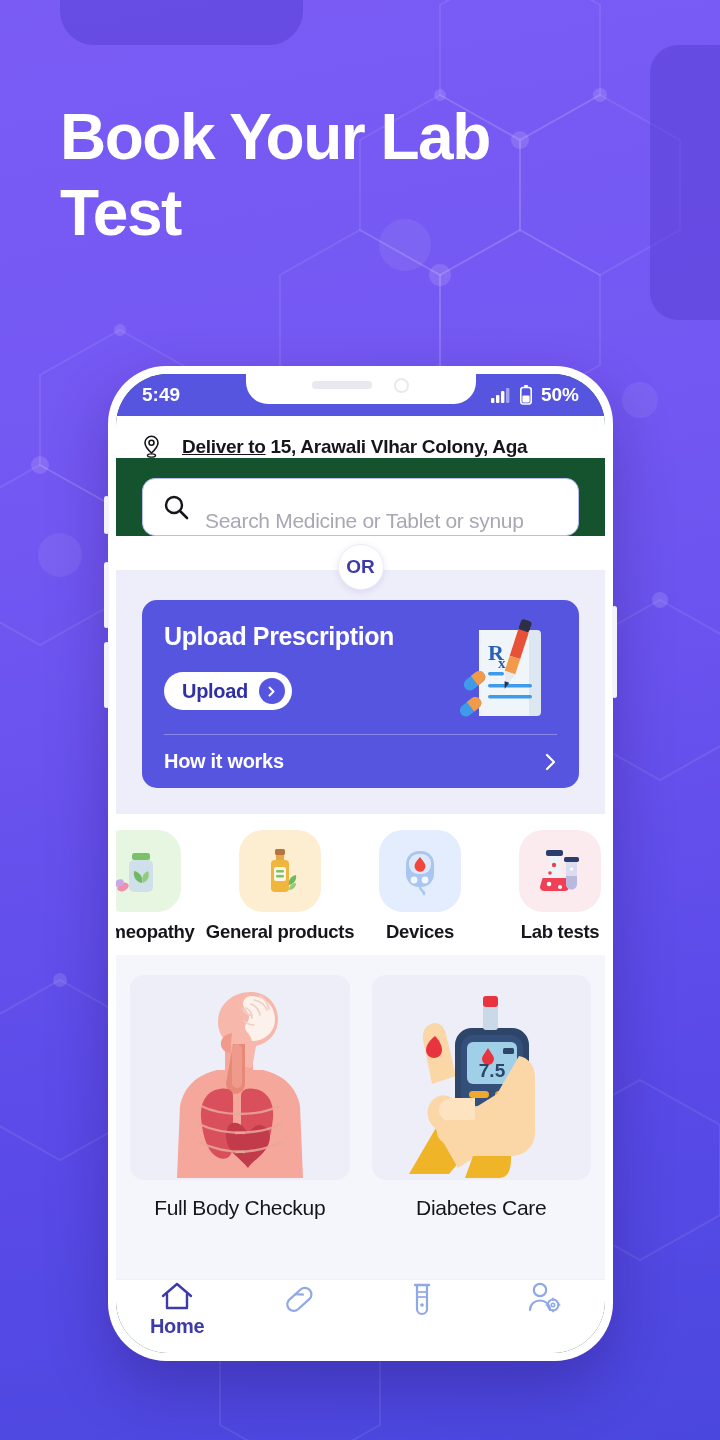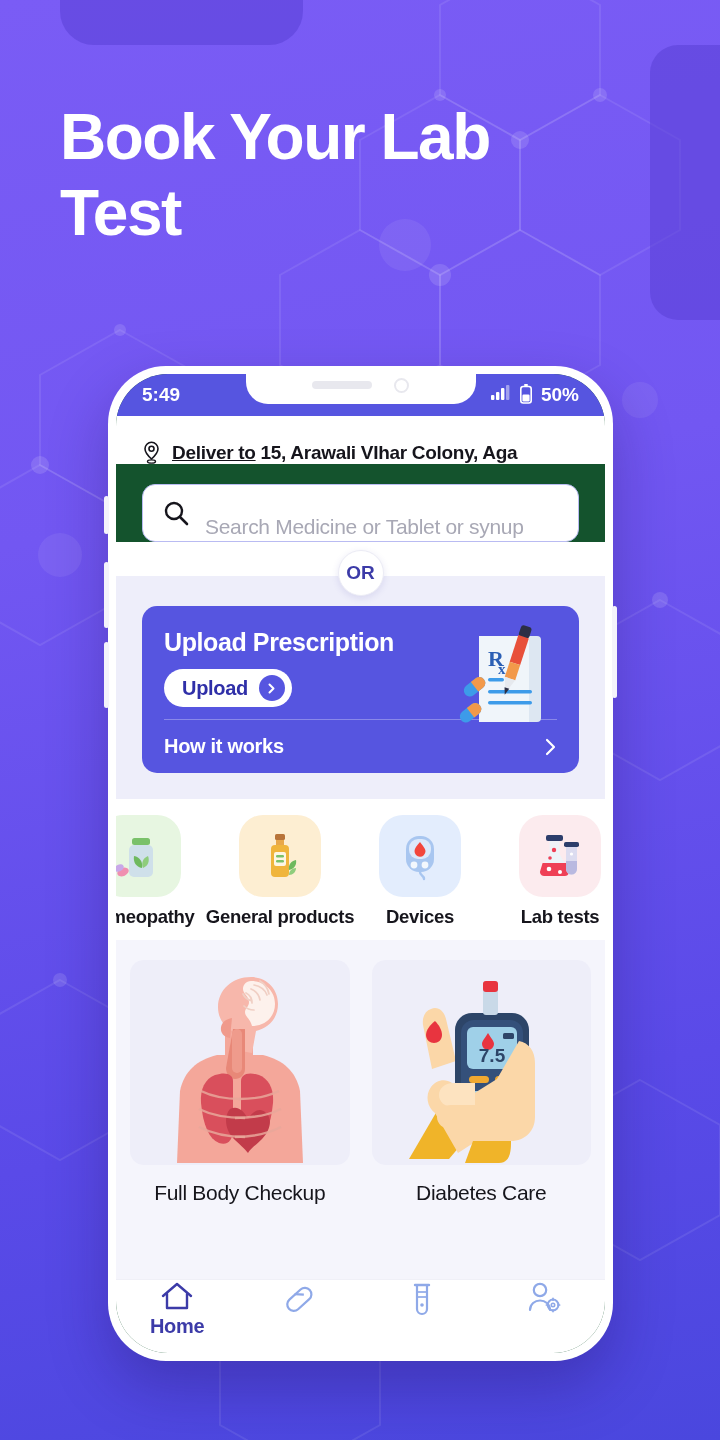--- a/index.html
+++ b/index.html
@@ -48,39 +48,39 @@
     padding:0 26px; color:#fff; font-size:19px; font-weight:700;
     position:relative;
   }
   #notch {
     position:absolute; left:50%; transform:translateX(-50%); top:-8px;
     width:230px; height:38px; background:#fff; border-radius:0 0 22px 22px;
     display:flex; align-items:center; justify-content:center; gap:22px;
   }
   #speaker-grille { width:60px; height:8px; background:#e8e8ee; border-radius:5px; }
   #camera-lens { width:15px; height:15px; border:2.5px solid #e8e8ee; border-radius:50%; }
-  #status-right { display:flex; align-items:flex-start; gap:9px; }
+  #status-right { display:flex; align-items:center; gap:9px; }
 
   
   #app-header { padding:14px 26px 0; background:#fff; }
   #brand-row { display:flex; align-items:center; justify-content:space-between; }
   #brand-left { display:flex; align-items:center; gap:13px; }
   #logo-badge {
     width:36px; height:36px; border-radius:11px;
     background:linear-gradient(145deg,#3f5fe0,#2f45c8);
     display:flex; align-items:center; justify-content:center;
   }
   #brand-name { font-size:27px; font-weight:700; color:#16151c; letter-spacing:-.4px; }
   #cart-wrap { position:relative; width:44px; height:44px; }
   #cart-badge {
     position:absolute; right:-2px; top:-3px; width:23px; height:23px;
     border-radius:50%; background:#f8485e; color:#fff; font-size:13px;
     font-weight:700; display:flex; align-items:center; justify-content:center;
   }
-  #deliver-row { display:flex; align-items:center; gap:11px; margin-top:11px; }
+  #deliver-row { display:flex; align-items:center; gap:21px; margin-top:5px; }
   #deliver-text { font-size:19px; font-weight:700; color:#16151c; letter-spacing:-.3px; }
   #deliver-label { text-decoration:underline; }
 
   
   #search-box {
     margin:20px 26px 0; height:58px; border:1.5px solid #b9bbf2;
     border-radius:13px; display:flex; align-items:center; gap:16px; padding:0 20px;
     background:#fff;
   }
   #search-placeholder { font-size:21px; color:#a8a8b5; letter-spacing:-.3px;margin-top:28px; }
@@ -97,31 +97,31 @@
 
   
   #promo-zone { background:#eeeefa; padding:30px 26px 26px; }
   #promo-card {
     background:#5655e0; border-radius:15px; padding:22px 22px 0;
     position:relative; color:#fff; overflow:hidden;
   }
   #promo-title { font-size:25px; font-weight:700; letter-spacing:-.4px; }
   #promo-sub { font-size:20px; margin-top:7px; font-weight:400; letter-spacing:-.2px; }
   #upload-btn {
-    margin-top:12px; background:#fff; border-radius:30px; height:38px;
+    margin-top:21px; background:#fff; border-radius:30px; height:38px;
     display:inline-flex; align-items:center; gap:11px; padding:0 7px 0 18px;
     color:#2f2fa8; font-size:20px; font-weight:700; letter-spacing:-.3px;
   }
   #upload-arrow {
     width:26px; height:26px; border-radius:50%; background:#5655e0;
     display:flex; align-items:center; justify-content:center;
   }
   #rx-art { position:absolute; right:18px; top:16px; }
   #promo-foot {
-    margin-top:12px; border-top:1px solid rgba(255,255,255,.30);
+    margin-top:24px; border-top:1px solid rgba(255,255,255,.30);
     height:54px; display:flex; align-items:center; justify-content:space-between;
     font-size:20px; font-weight:700; letter-spacing:-.3px;
   }
 
   
   #cat-row {
     display:flex; background:#fff; padding:16px 0 0; gap:0;
     position:relative; overflow:hidden;
   }
   .cat-item {

